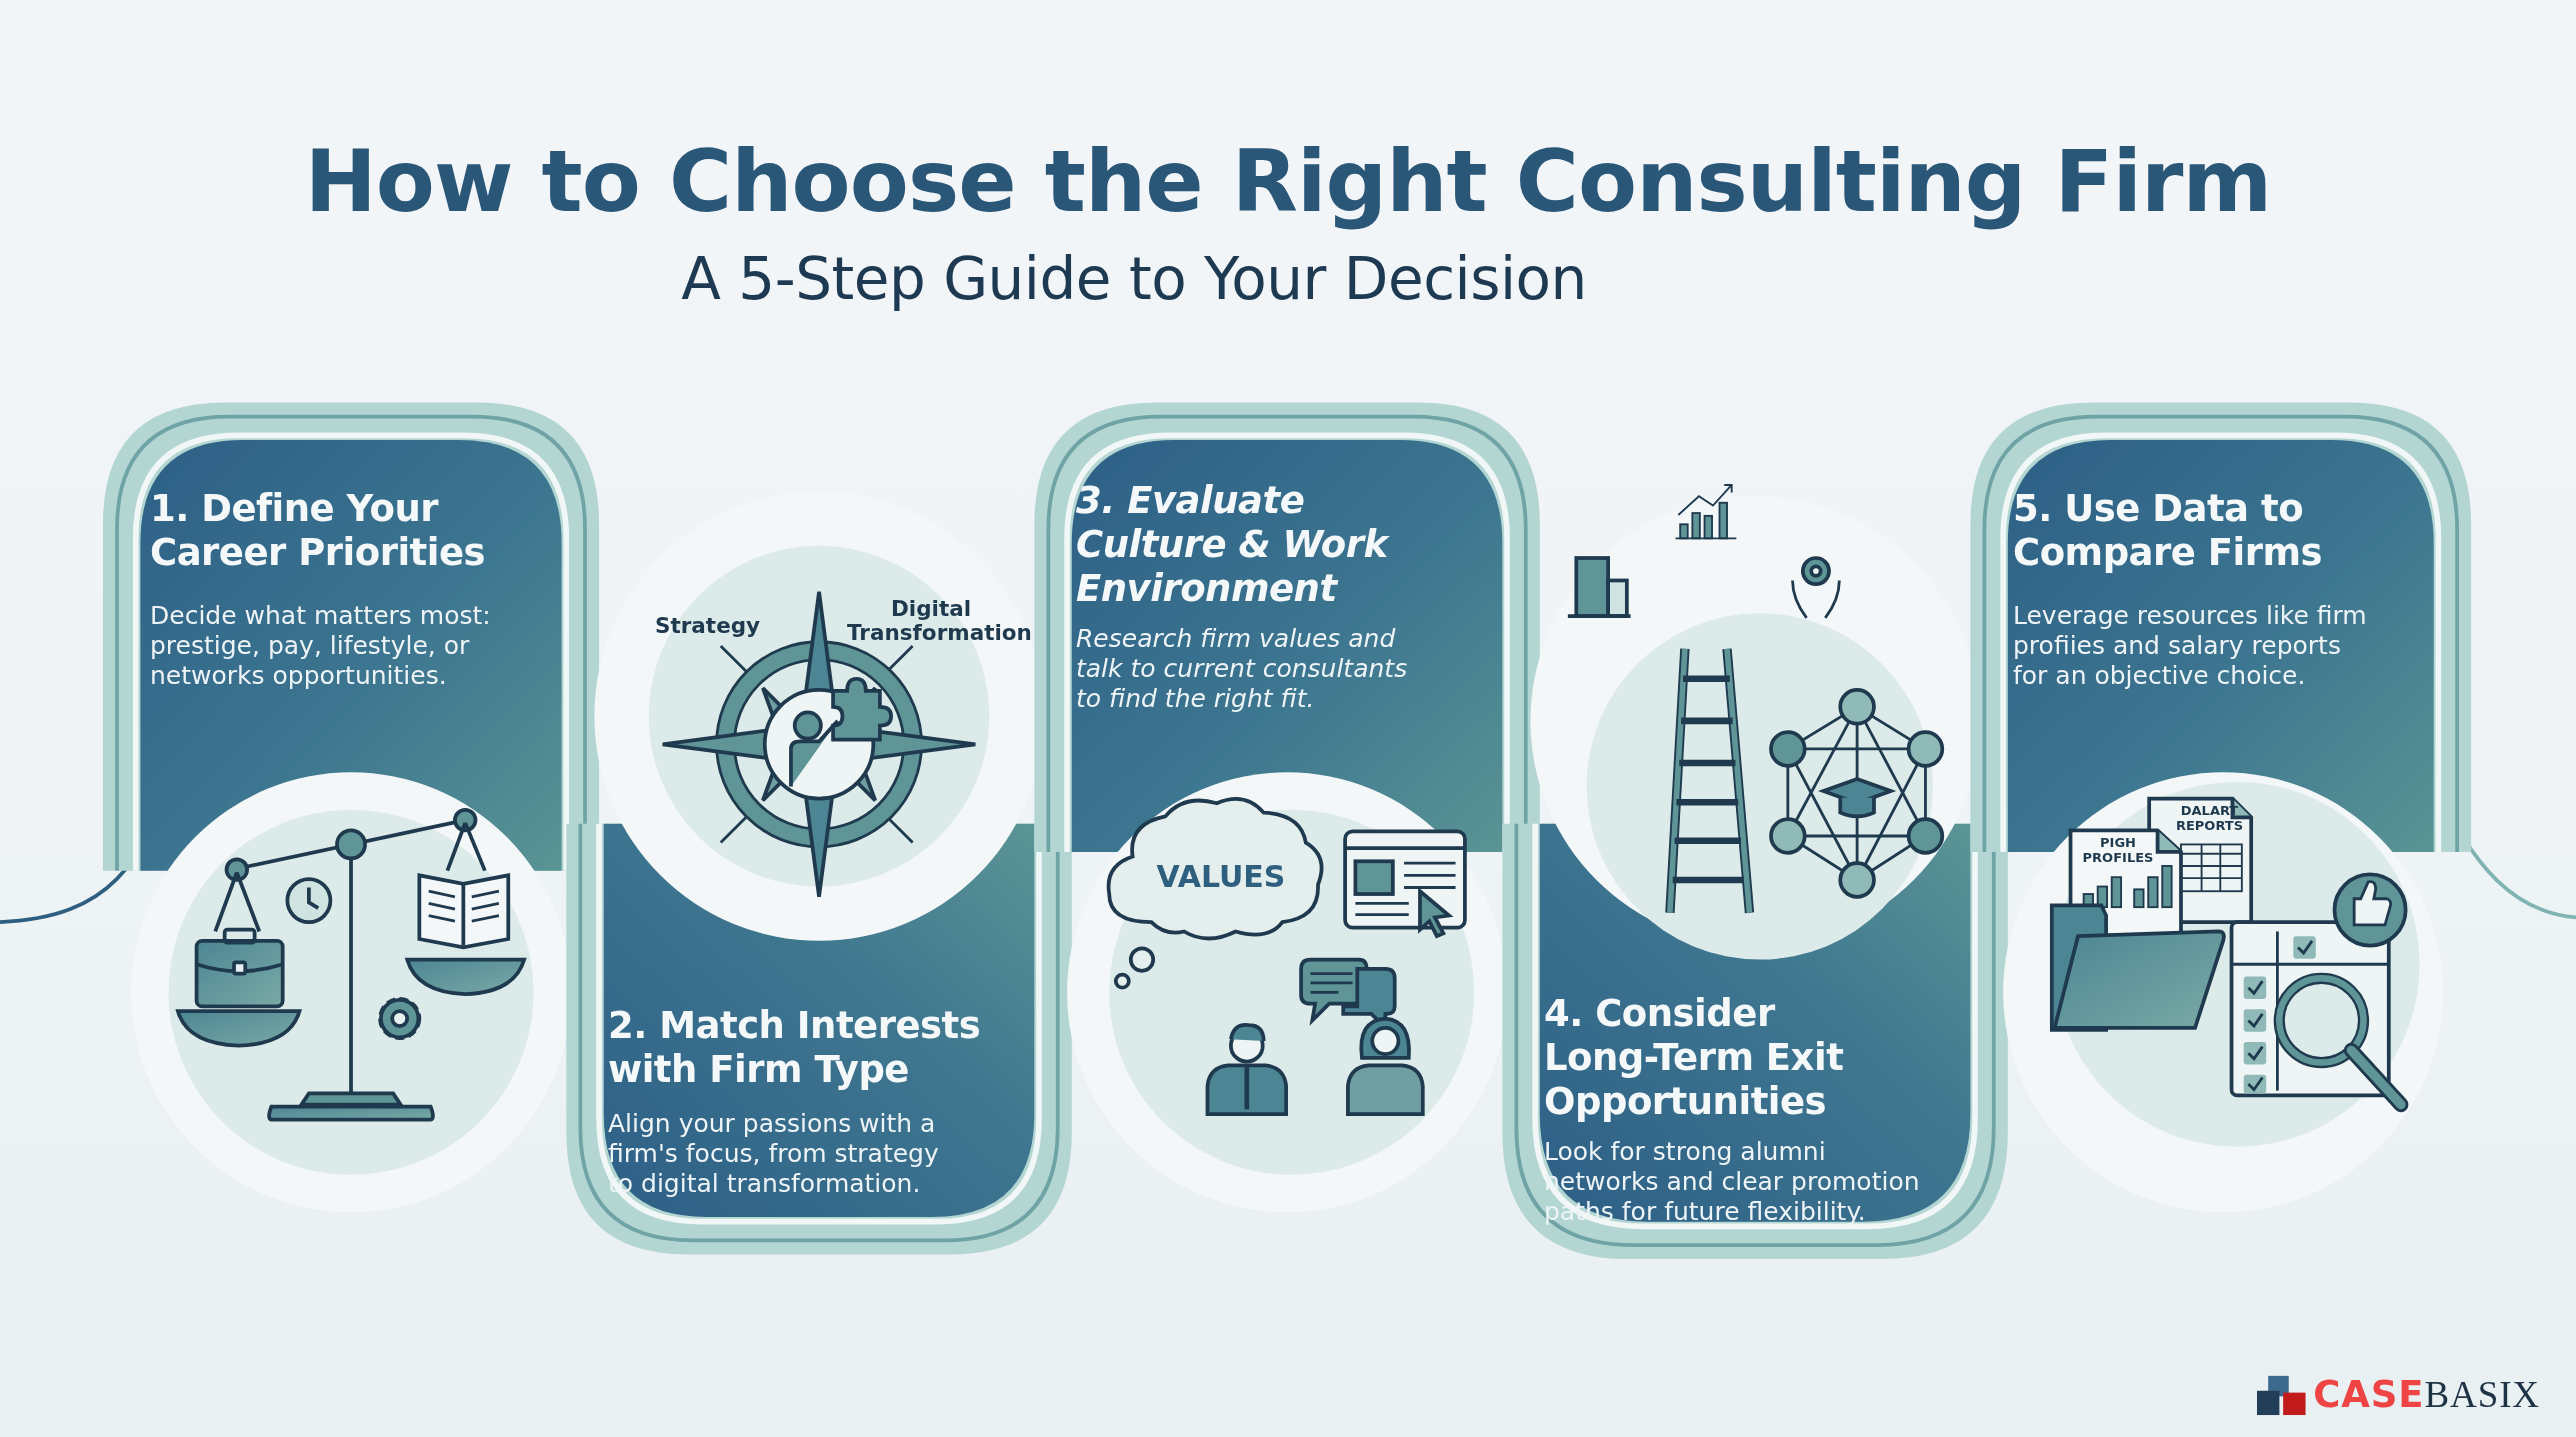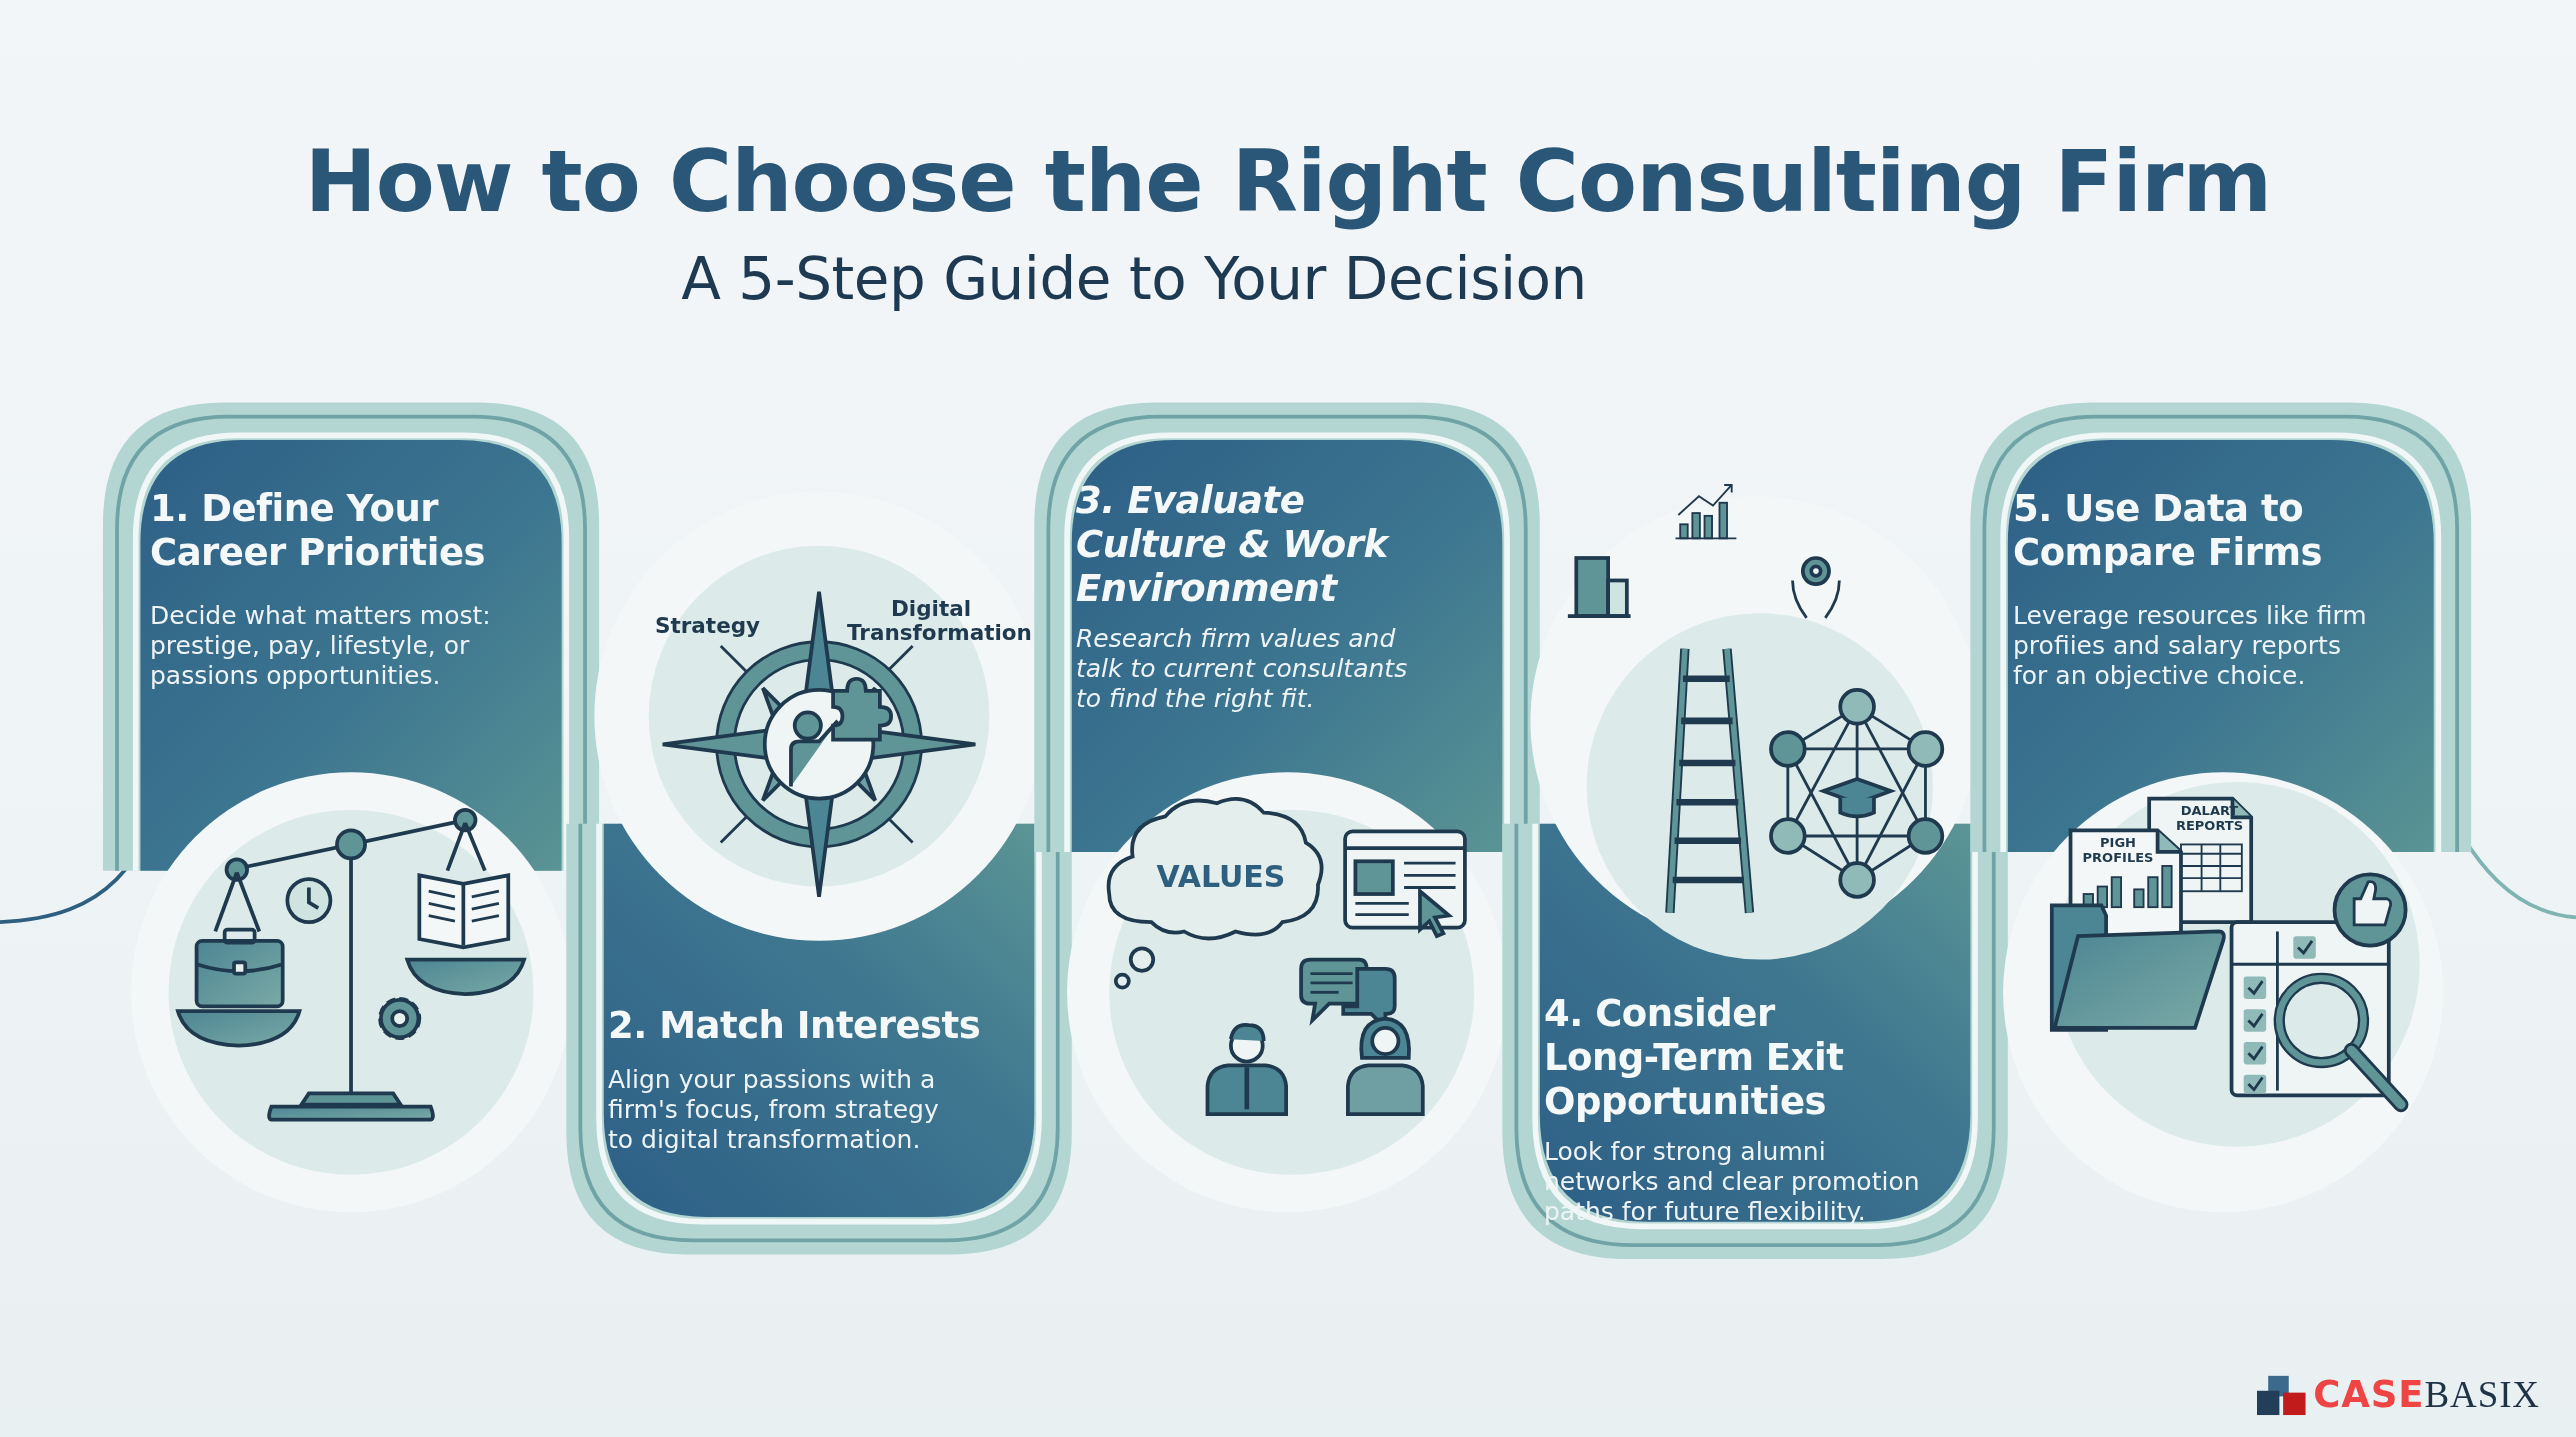--- a/index.html
+++ b/index.html
@@ -355,27 +355,28 @@
 </div>
 
 <div class="card-text" style="left:150px; width:403px; top:487px;">
   <div class="h">
     <div>1. Define Your</div>
     <div>Career Priorities</div>
   </div>
   <div class="d">
     <div>Decide what matters most:</div>
     <div>prestige, pay, lifestyle, or</div>
-    <div>passions opportunities.</div>
+    <div>networks opportunities.</div>
   </div>
 </div>
 
 <div class="card-text" style="left:608px; width:421px; top:1004px;">
   <div class="h">
     <div>2. Match Interests</div>
+    <div>with Firm Type</div>
   </div>
   <div class="d" style="margin-top:17px;">
     <div>Align your passions with a</div>
     <div>firm's focus, from strategy</div>
     <div>to digital transformation.</div>
   </div>
 </div>
 
 <div class="card-text" style="left:1076px; width:421px; top:479px;font-style:italic;">
   <div class="h">

